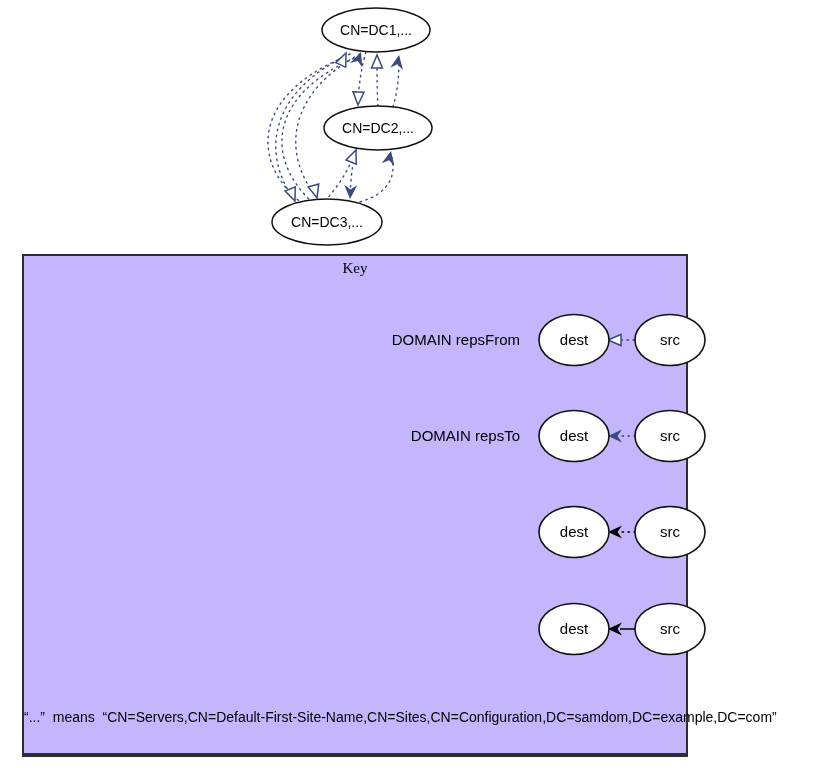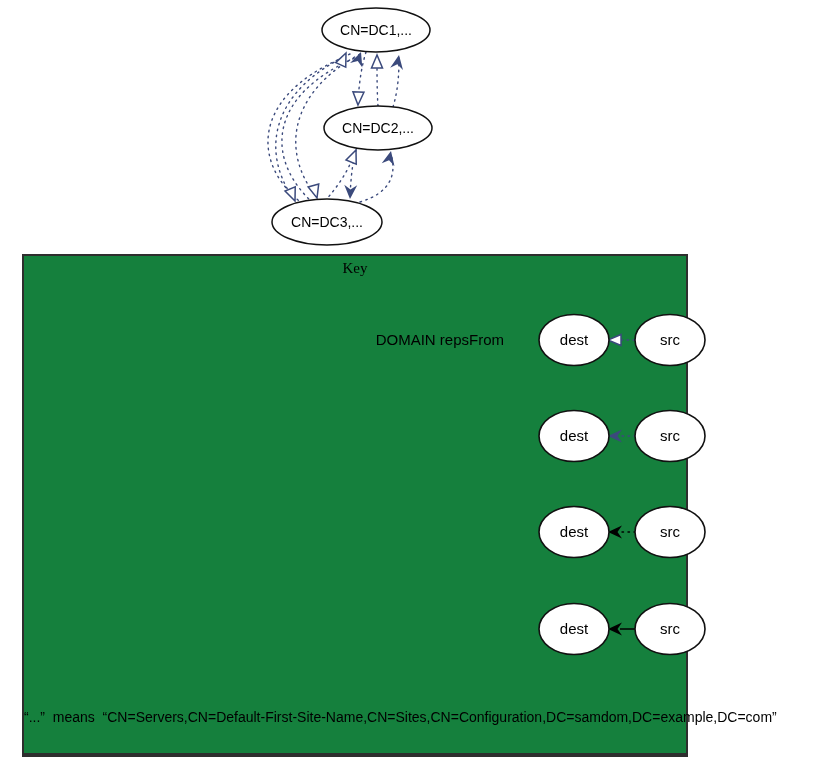--- a/index.html
+++ b/index.html
@@ -5,25 +5,25 @@
   html,body{margin:0;padding:0;background:#ffffff;}
   body{width:824px;height:768px;position:relative;font-family:"Liberation Sans",sans-serif;}
   .graph-svg{position:absolute;left:0;top:0;}
   .node-ellipse{fill:#ffffff;stroke:#111111;stroke-width:1.5;}
   .node-label{font-family:"Liberation Sans",sans-serif;font-size:14px;fill:#000000;text-anchor:middle;}
   .edge{fill:none;stroke:#3b4a7c;stroke-width:1.4;stroke-dasharray:1.5 4.5;stroke-linecap:round;}
   .arrow-open{fill:#ffffff;stroke:#3b4a7c;stroke-width:1.5;stroke-linejoin:miter;}
   .arrow-vee{fill:#3b4a7c;stroke:none;}
   .arrow-vee-black{fill:#000000;stroke:none;}
   .keybox{position:absolute;left:22px;top:254px;width:666px;height:503px;box-sizing:border-box;
-          border:2px solid #2e2e2e;border-bottom-width:4px;background:#15803d;}
+          border:2px solid #2e2e2e;border-bottom-width:4px;background:#c4b5fd;}
   .key-title{position:absolute;left:0;top:4px;width:100%;text-align:center;
              font-family:"Liberation Serif",serif;font-size:15px;color:#000000;}
   .key-row-label{position:absolute;left:0;width:480px;height:20px;line-height:20px;
-                 text-align:right;font-size:15px;color:#000000;}
+                 text-align:right;font-size:15px;color:#000000;padding-left:16px;}
   .key-row-svg{position:absolute;left:505px;width:200px;height:60px;}
   .key-ellipse{fill:#ffffff;stroke:#111111;stroke-width:1.6;}
   .key-node-label{font-family:"Liberation Sans",sans-serif;font-size:15px;fill:#000000;text-anchor:middle;}
   .kedge-dot-navy{fill:none;stroke:#3b4a7c;stroke-width:1.4;stroke-dasharray:1.5 4.5;stroke-linecap:round;}
   .kedge-dot-black{fill:none;stroke:#000000;stroke-width:1.4;stroke-dasharray:1.5 4.5;stroke-linecap:round;}
   .kedge-solid-black{fill:none;stroke:#000000;stroke-width:1.5;}
   .key-note{position:absolute;left:0;top:453px;width:100%;text-align:center;
             font-size:14px;color:#000000;white-space:pre;}
 </style>
 </head>
@@ -77,20 +77,21 @@
   <div class="key-row-label" style="top:74px;">DOMAIN repsFrom</div>
   <svg class="key-row-svg" style="top:54px;">
     <path class="kedge-dot-navy" d="M92,30 L106,30"></path>
     <path class="arrow-open" d="M0,0 L-5.5,13 L5.5,13 Z" transform="translate(79,30) rotate(-90)"></path>
     <ellipse class="key-ellipse" cx="45" cy="30" rx="35" ry="25.5"></ellipse>
     <text class="key-node-label" x="45" y="35">dest</text>
     <ellipse class="key-ellipse" cx="141" cy="30" rx="35" ry="25.5"></ellipse>
     <text class="key-node-label" x="141" y="35">src</text>
   </svg>
 
+  <div class="key-row-label" style="top:170px;">DOMAIN repsTo</div>
   <svg class="key-row-svg" style="top:150px;">
     <path class="kedge-dot-navy" d="M93,30 L106,30"></path>
     <path class="arrow-vee" d="M0,0 L-6.5,14 L0,9.5 L6.5,14 Z" transform="translate(79,30) rotate(-90)"></path>
     <ellipse class="key-ellipse" cx="45" cy="30" rx="35" ry="25.5"></ellipse>
     <text class="key-node-label" x="45" y="35">dest</text>
     <ellipse class="key-ellipse" cx="141" cy="30" rx="35" ry="25.5"></ellipse>
     <text class="key-node-label" x="141" y="35">src</text>
   </svg>
 
   <svg class="key-row-svg" style="top:246px;">

